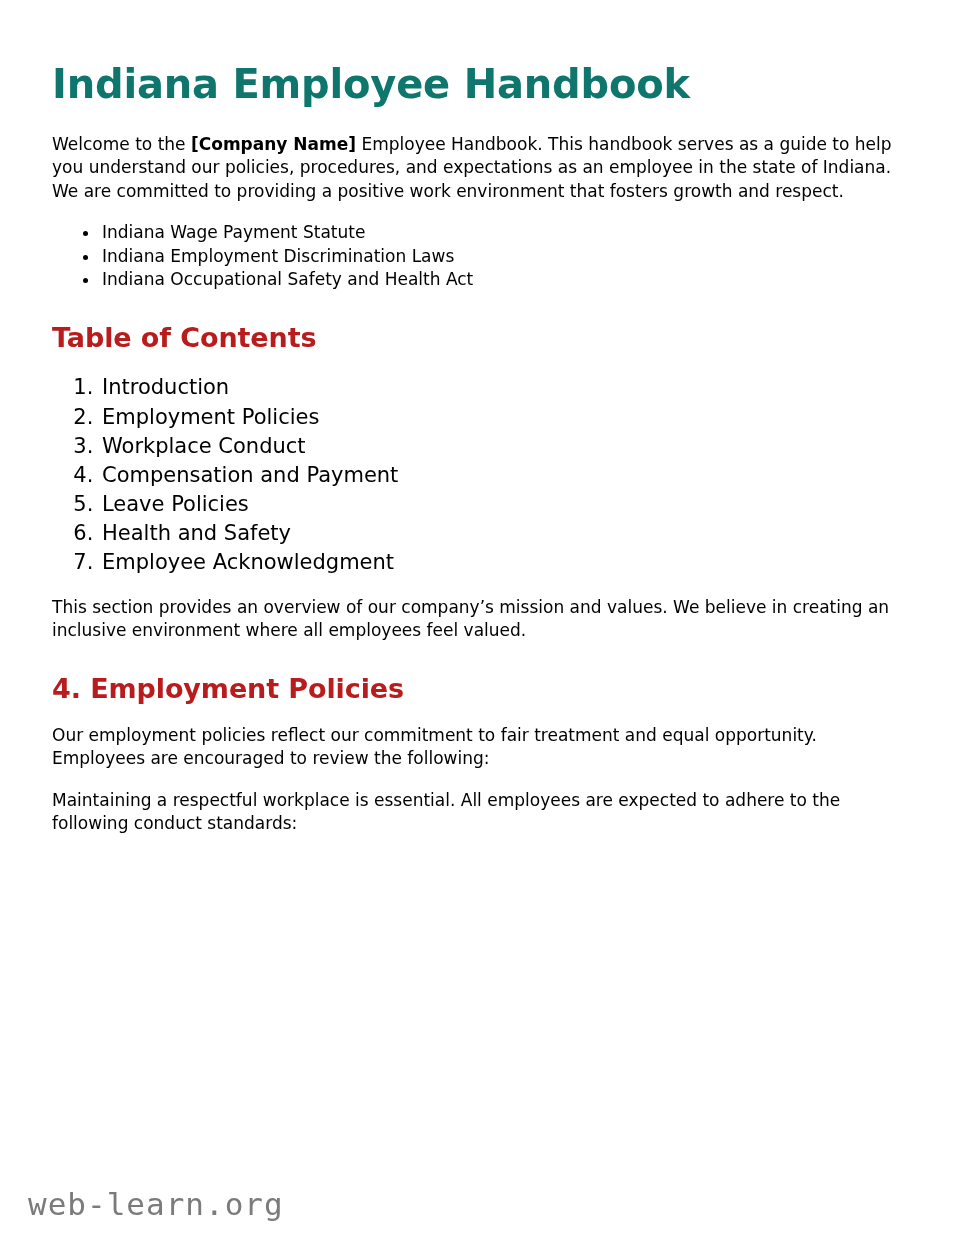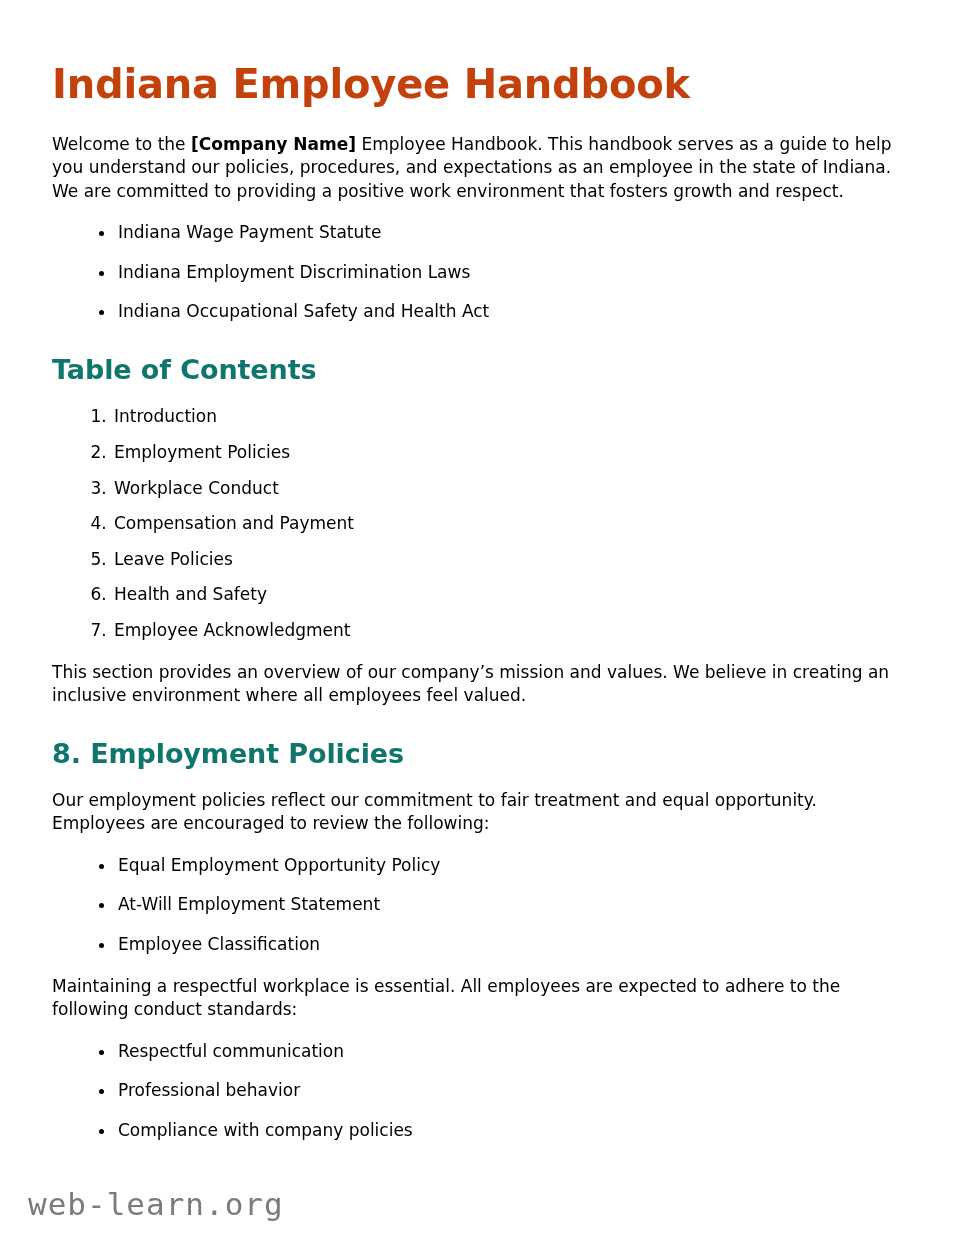--- a/index.html
+++ b/index.html
@@ -25,30 +25,30 @@
     padding: 52px 52px 0 52px;
     box-sizing: border-box;
   }
 
   .doc-title {
     font-size: 40px;
     font-weight: bold;
     line-height: 1.12;
     margin: 10px 0 26px 0;
     letter-spacing: -0.2px;
-    color: #c2410c;
+    color: #0f766e;
   }
 
   .section-heading {
     font-size: 27px;
     font-weight: bold;
     line-height: 1.16;
     margin: 30px 0 20px 0;
     letter-spacing: -0.1px;
-    color: #0f766e;
+    color: #b91c1c;
   }
 
   p.body-text {
     font-size: 17px;
     line-height: 1.38;
     margin: 0 0 18px 0;
     max-width: 866px;
     color: #000;
   }
 
@@ -58,35 +58,35 @@
 
   ul.bullet-list {
     margin: 0 0 18px 0;
     padding-left: 48px;
     list-style-type: disc;
   }
 
   ul.bullet-list li {
     font-size: 17px;
     line-height: 1.39;
-    margin: 16px;
+    margin: 0;
     padding-left: 2px;
     color: #000;
   }
 
   ol.toc-list {
     margin: 0 0 18px 0;
     padding-left: 48px;
     list-style-type: decimal;
   }
 
   ol.toc-list li {
-    font-size: 17px;
+    font-size: 21px;
     line-height: 1.39;
-    margin: 12px;
+    margin: 0;
     padding-left: 2px;
     color: #000;
   }
 
   .watermark {
     position: absolute;
     left: 28px;
     top: 1186px;
     font-family: "DejaVu Sans Mono", monospace;
     font-size: 31px;
@@ -119,30 +119,20 @@
     <li>Employment Policies</li>
     <li>Workplace Conduct</li>
     <li>Compensation and Payment</li>
     <li>Leave Policies</li>
     <li>Health and Safety</li>
     <li>Employee Acknowledgment</li>
   </ol>
 
   <p class="body-text">This section provides an overview of our company’s mission and values. We believe in creating an inclusive environment where all employees feel valued.</p>
 
-  <h2 class="section-heading">8. Employment Policies</h2>
+  <h2 class="section-heading">4. Employment Policies</h2>
   <p class="body-text">Our employment policies reflect our commitment to fair treatment and equal opportunity. Employees are encouraged to review the following:</p>
-  <ul class="bullet-list">
-    <li>Equal Employment Opportunity Policy</li>
-    <li>At-Will Employment Statement</li>
-    <li>Employee Classification</li>
-  </ul>
 
   <p class="body-text">Maintaining a respectful workplace is essential. All employees are expected to adhere to the following conduct standards:</p>
-  <ul class="bullet-list">
-    <li>Respectful communication</li>
-    <li>Professional behavior</li>
-    <li>Compliance with company policies</li>
-  </ul>
 
 </div>
 
 <div class="watermark">web-learn.org</div>
 
 </body></html>

